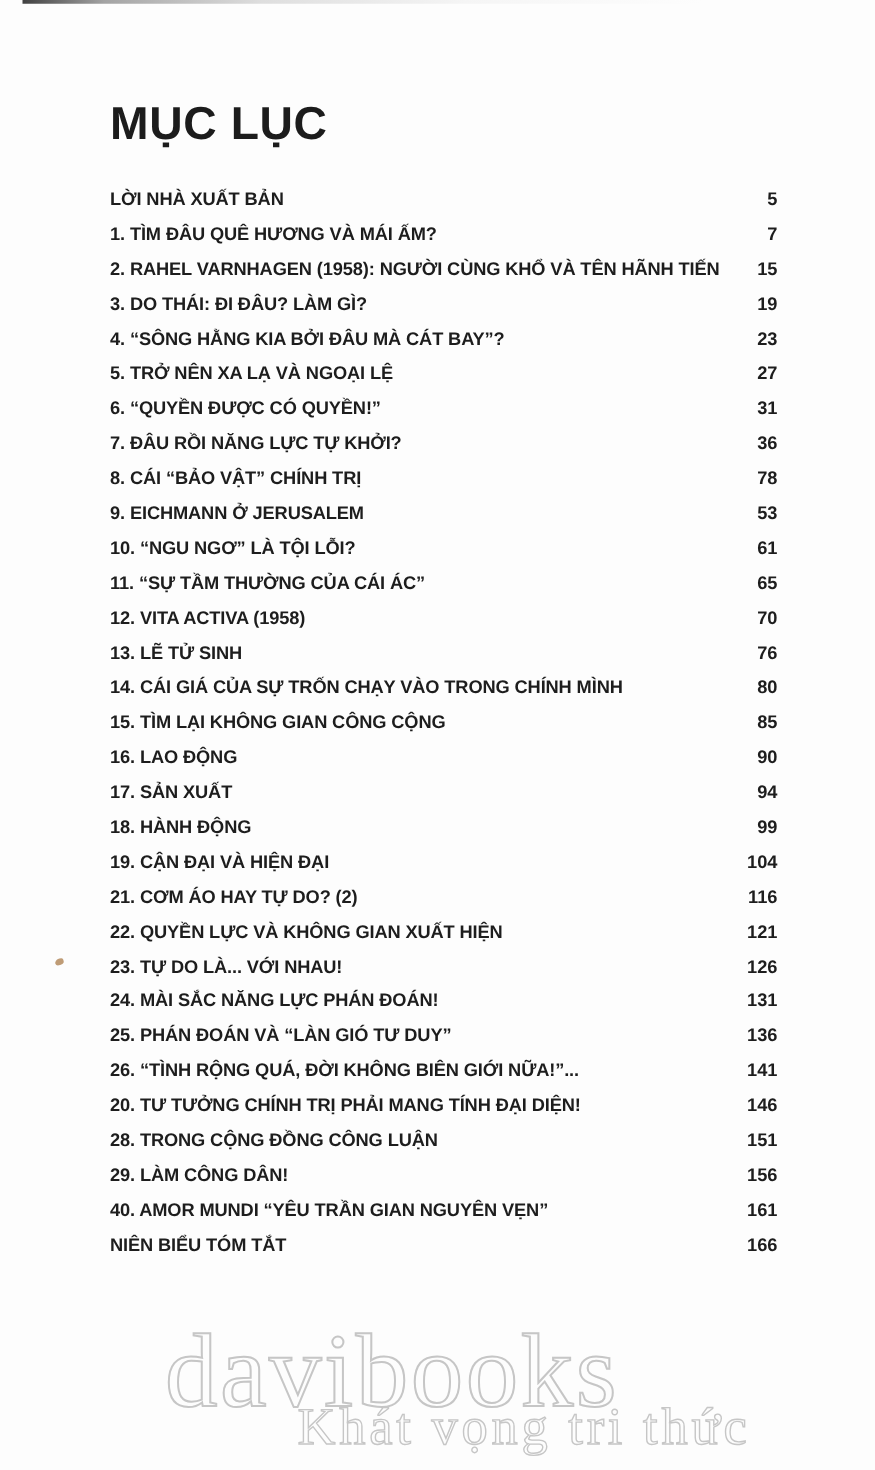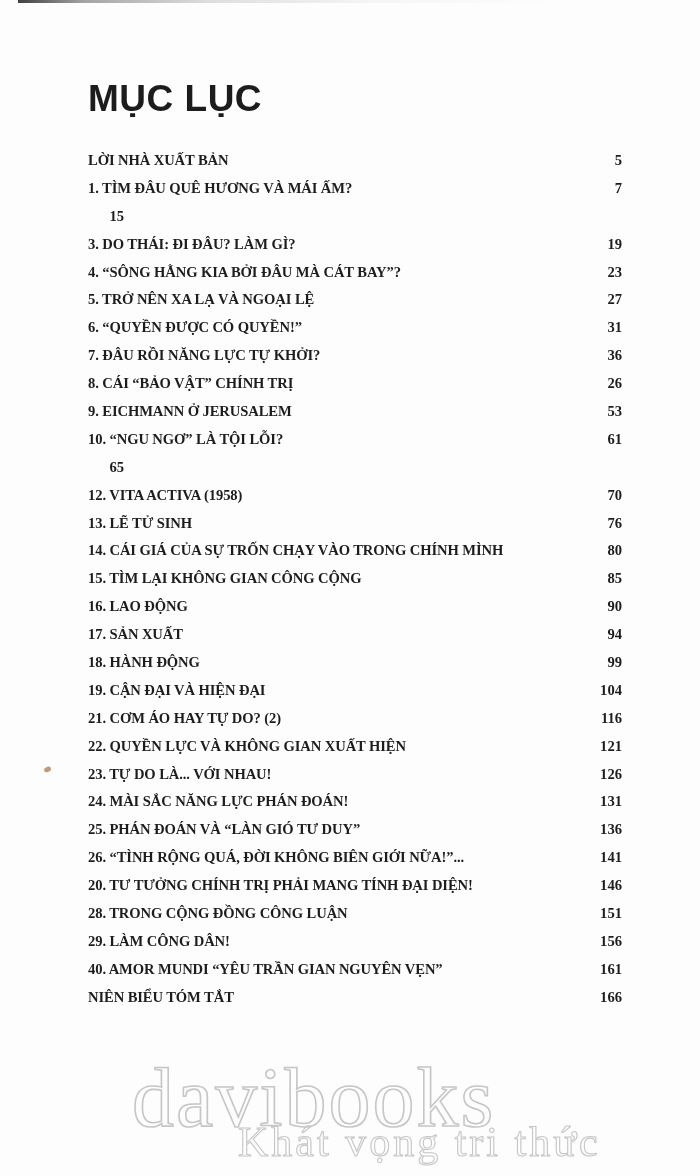--- a/index.html
+++ b/index.html
@@ -45,21 +45,20 @@
     top: 152px;
     left: 88px;
     width: 534px;
   }
   .row {
     display: flex;
     align-items: baseline;
     justify-content: space-between;
     height: 27.9px;
     white-space: nowrap;
-    font-family: Liberation Serif, serif;
   }
   .label {
     font-size: 14.6px;
     font-weight: 700;
     letter-spacing: -0.1px;
     color: #1d1d1d;
     font-stretch: condensed;
   }
   .page-num {
     font-size: 14.6px;
@@ -124,20 +123,21 @@
       <span class="label">LỜI NHÀ XUẤT BẢN</span>
       <span class="page-num">5</span>
     </div>
 
     <div class="row">
       <span class="label">1. TÌM ĐÂU QUÊ HƯƠNG VÀ MÁI ẤM?</span>
       <span class="page-num">7</span>
     </div>
 
     <div class="row">
+      <span class="label">2. RAHEL VARNHAGEN (1958): NGƯỜI CÙNG KHỔ VÀ TÊN HÃNH TIẾN</span>
       <span class="page-num">15</span>
     </div>
 
     <div class="row">
       <span class="label">3. DO THÁI: ĐI ĐÂU? LÀM GÌ?</span>
       <span class="page-num">19</span>
     </div>
 
     <div class="row">
       <span class="label">4. “SÔNG HẰNG KIA BỞI ĐÂU MÀ CÁT BAY”?</span>
@@ -154,34 +154,35 @@
       <span class="page-num">31</span>
     </div>
 
     <div class="row">
       <span class="label">7. ĐÂU RỒI NĂNG LỰC TỰ KHỞI?</span>
       <span class="page-num">36</span>
     </div>
 
     <div class="row">
       <span class="label">8. CÁI “BẢO VẬT” CHÍNH TRỊ</span>
-      <span class="page-num">26</span>
+      <span class="page-num">78</span>
     </div>
 
     <div class="row">
       <span class="label">9. EICHMANN Ở JERUSALEM</span>
       <span class="page-num">53</span>
     </div>
 
     <div class="row">
       <span class="label">10. “NGU NGƠ” LÀ TỘI LỖI?</span>
       <span class="page-num">61</span>
     </div>
 
     <div class="row">
+      <span class="label">11. “SỰ TẦM THƯỜNG CỦA CÁI ÁC”</span>
       <span class="page-num">65</span>
     </div>
 
     <div class="row">
       <span class="label">12. VITA ACTIVA (1958)</span>
       <span class="page-num">70</span>
     </div>
 
     <div class="row">
       <span class="label">13. LẼ TỬ SINH</span>

